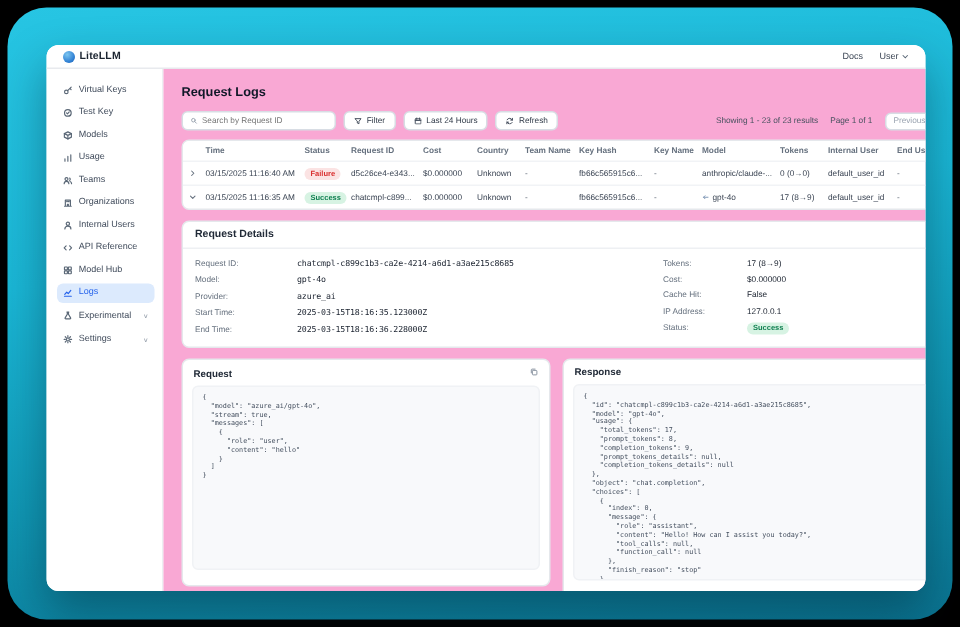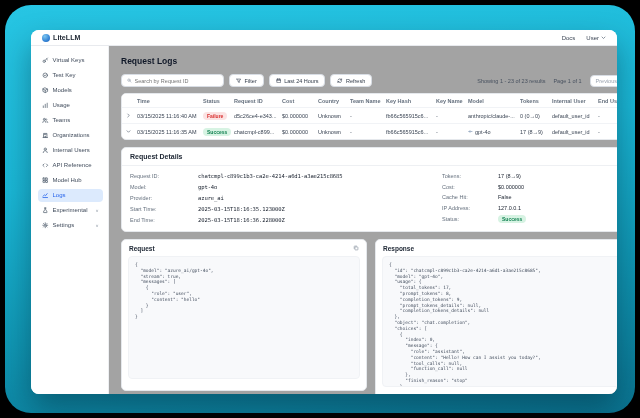--- a/index.html
+++ b/index.html
@@ -15,21 +15,21 @@
   .nav-user{display:flex;align-items:center;gap:2px}
   
   .bodyrow{flex:1;display:flex;min-height:0}
   .sidebar{flex:0 0 78px;width:78px;border-right:1px solid #edeff2;padding:8px 5px 0 7px;box-sizing:border-box;background:#fff}
   .sitem{display:flex;align-items:center;gap:4px;padding:3px 4px;border-radius:4px;font-size:6px;color:#414c5c;margin-bottom:2.5px;white-space:nowrap}
   .sitem svg{width:6.5px;height:6.5px;flex:0 0 6.5px;stroke:#5b6877;fill:none;stroke-width:1.2;stroke-linecap:round;stroke-linejoin:round}
   .sitem.active{background:#dceafd;color:#2563eb}
   .sitem.active svg{stroke:#2563eb}
   .sitem .chev{margin-left:auto;font-size:5px;color:#98a1ad;transform:scaleY(.8)}
   
-  .main{flex:1;min-width:0;background:#a3a3a3;padding:8px 0 12px 12px;overflow:hidden}
+  .main{flex:1;min-width:0;background:#f9a8d4;padding:8px 0 12px 12px;overflow:hidden}
   .page-title{font-size:8.5px;font-weight:bold;color:#101828;margin:2px 0 8px}
   .toolbar{width:502px;display:flex;align-items:center;gap:5px;margin-bottom:6px}
   .search-box{display:flex;align-items:center;gap:3px;background:#fff;border:1px solid #d8dde4;border-radius:4px;height:13px;width:103px;padding:0 5px;box-sizing:border-box}
   .search-box svg{width:5px;height:5px;stroke:#9aa3b0;fill:none;stroke-width:1.4;stroke-linecap:round}
   .search-box input{border:none;outline:none;font-size:5.5px;color:#5d6775;width:100%;background:transparent;font-family:inherit;padding:0}
   .btn{display:flex;align-items:center;gap:3px;background:#fff;border:1px solid #d8dde4;border-radius:4px;height:13px;padding:0 6px;font-size:5.5px;color:#303a48;box-sizing:border-box;white-space:nowrap}
   .btn svg{width:5.5px;height:5.5px;stroke:#47505e;fill:none;stroke-width:1.2;stroke-linecap:round;stroke-linejoin:round}
   .toolbar-right{margin-left:auto;display:flex;align-items:center;gap:8px;font-size:5.5px;color:#47505e;white-space:nowrap}
   .btn.prev{color:#9aa3b0;padding:0 5px;height:12px}
   

